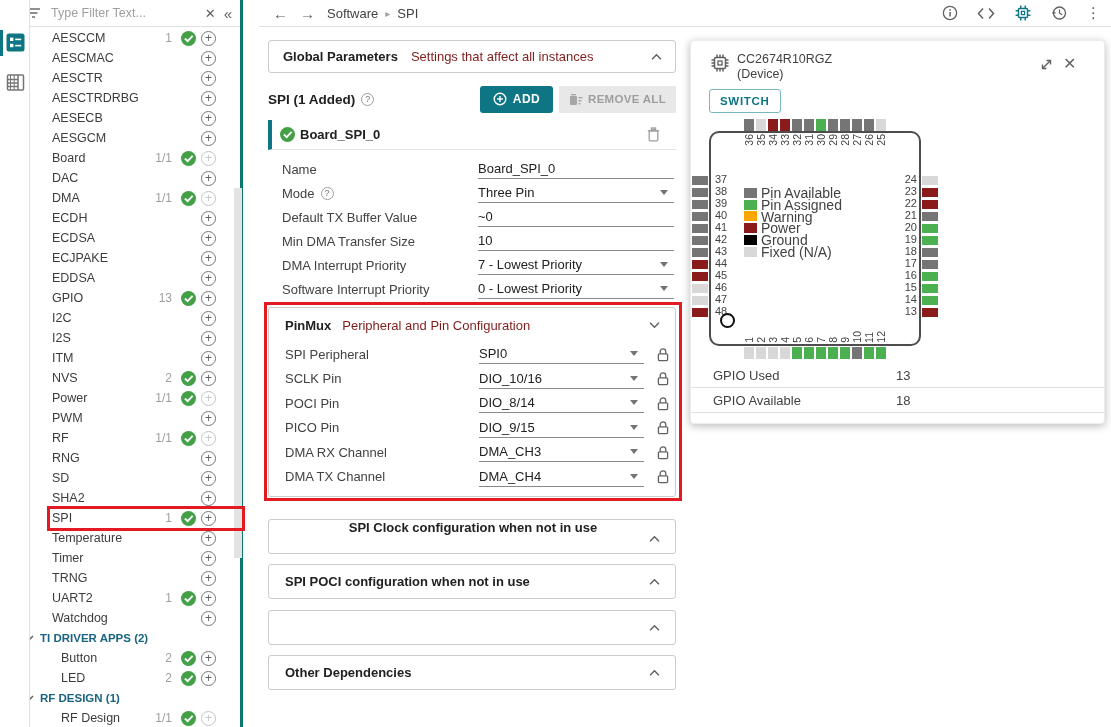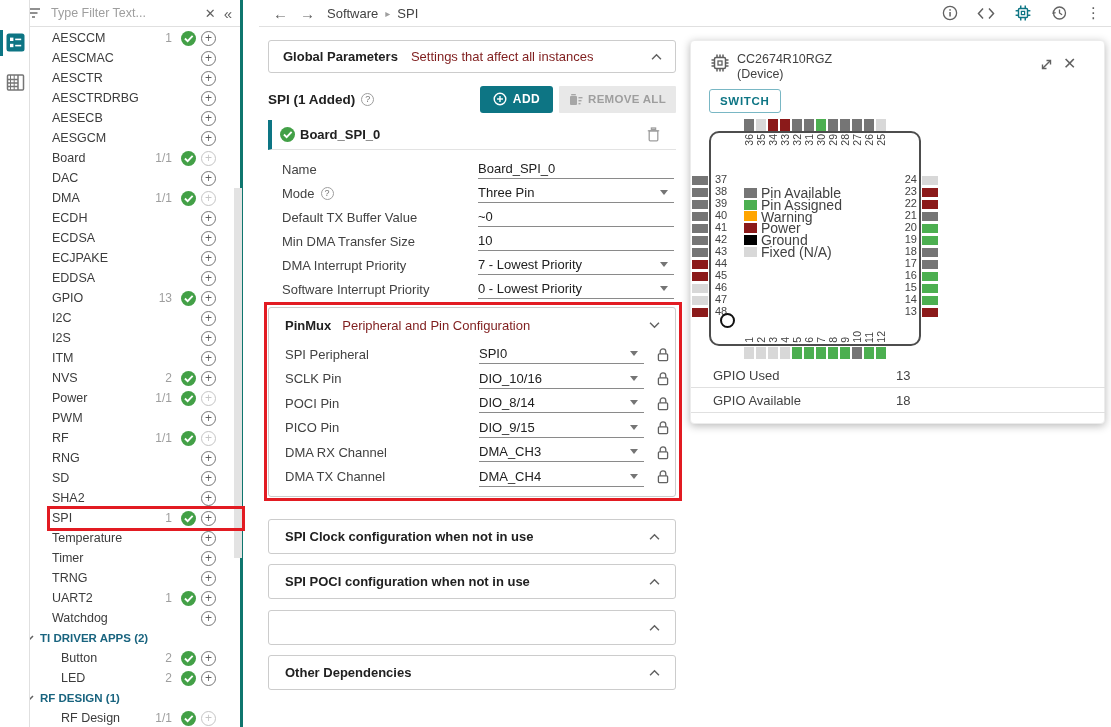--- a/index.html
+++ b/index.html
@@ -783,21 +783,21 @@
             <svg width="12" height="15" viewBox="0 0 12 15" fill="none" stroke="#616161" stroke-width="1.3">
               <path d="M3.2 6.8V4.6a2.8 2.8 0 0 1 5.6 0v2.2"></path>
               <rect x="1.4" y="6.8" width="9.2" height="6.8" rx="1"></rect>
             </svg>
           </span>
         </div>
 
     </div>
   </div>
 
-    <div class="card sect-card sect-pos" style="top: 492px;">
+    <div class="card sect-card sect-pos" style="top: 492px; flex-direction: column;">
       <span class="b">SPI Clock configuration when not in use</span>
       <span class="chev-r">
         <svg width="13" height="8" viewBox="0 0 14 9" fill="none" stroke="#616161" stroke-width="1.6">
           <path d="M2 7l5-5 5 5"></path>
         </svg>
       </span>
     </div>
 
     <div class="card sect-card sect-pos" style="top: 537px;">
       <span class="b">SPI POCI configuration when not in use</span>

